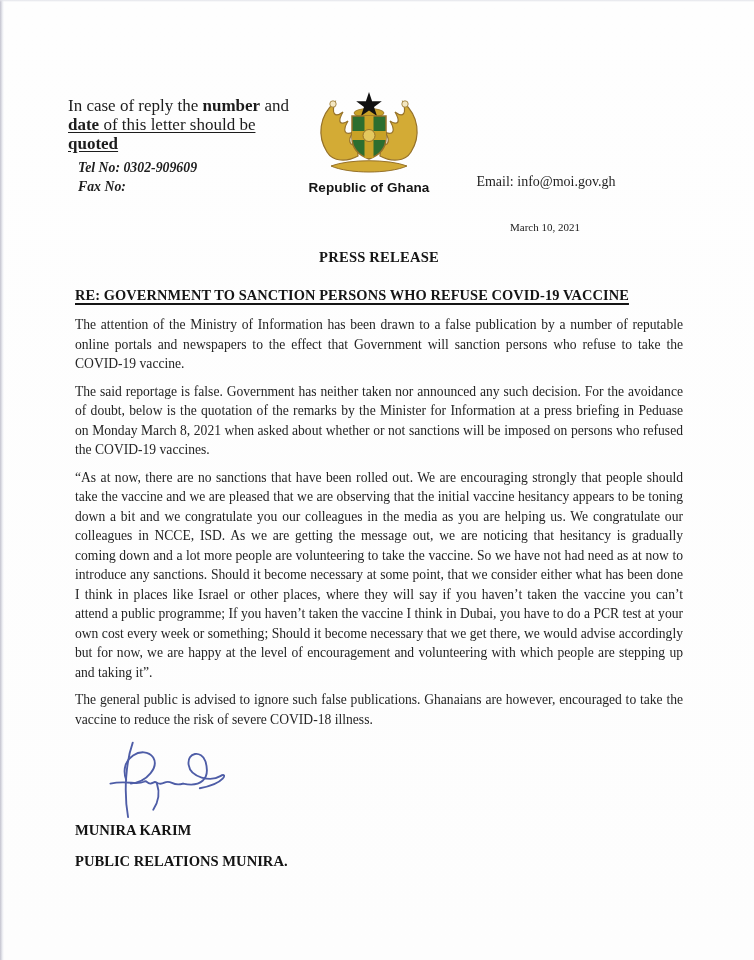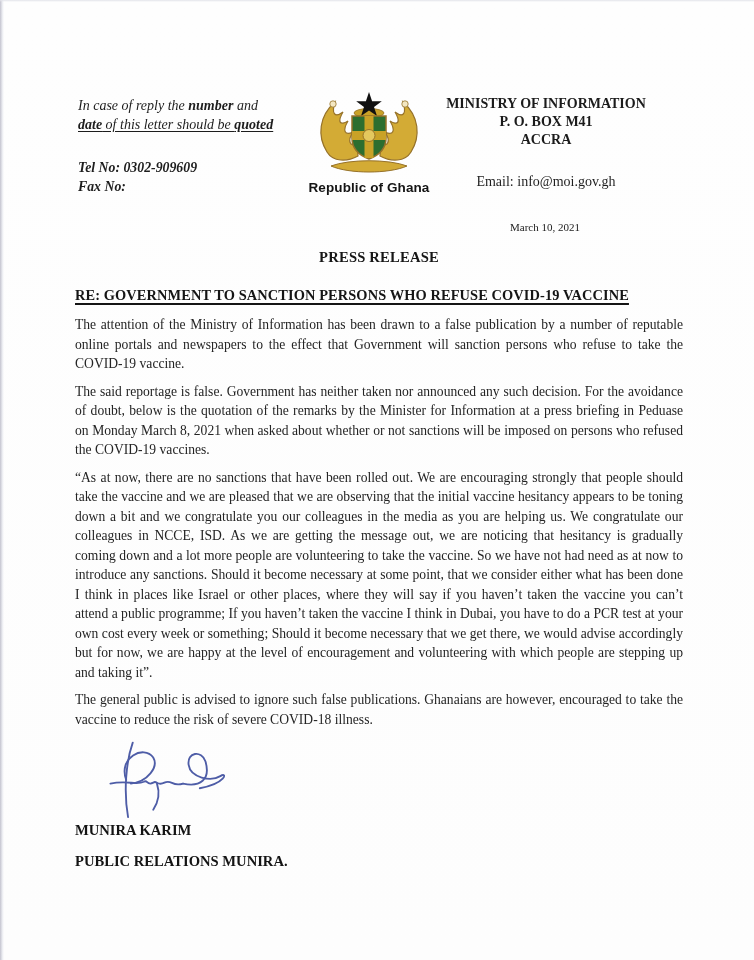--- a/index.html
+++ b/index.html
@@ -17,22 +17,22 @@
     position:absolute; left:0; top:0; width:4px; height:100%;
     background:linear-gradient(to right,#c3c3ce,#ecedf2 60%, rgba(255,255,255,0));
   }
   .scan-edge-top {
     position:absolute; left:0; top:0; width:100%; height:2px;
     background:linear-gradient(to bottom,#e3e4ea, rgba(255,255,255,0));
   }
 
   
   .notice {
-    position:absolute; left:78px; top:96px; width:225px;
-    font-style:italic; font-size:14px; line-height:19px; color:#1d1d1d;
+    position:absolute; left:68px; top:96px; width:225px;
+    font-size:17px; line-height:19px; color:#1d1d1d;
   }
   .notice .b { font-weight:700; }
   .notice .u { text-decoration:underline; text-underline-offset:2px; }
 
   .contact-left {
     position:absolute; left:78px; top:158px; width:230px;
     font-size:13.8px; line-height:19px; color:#1d1d1d;
   }
   .contact-left .tel-fax { font-style:italic; font-weight:700; }
   .contact-left .refs { margin-top:28px; font-weight:700; }
@@ -117,25 +117,20 @@
 
       <rect x="51.5" y="28" width="9" height="42" fill="#c9a227"></rect>
       <rect x="39" y="43" width="34" height="9" fill="#c9a227"></rect>
       <circle cx="56" cy="47.5" r="6" fill="#e4c85e" stroke="#96722a" stroke-width="1"></circle>
 
       <path d="M18,78 C36,71 76,71 94,78 C76,86 36,86 18,78 Z" fill="#d3ab35" stroke="#96722a" stroke-width="1"></path>
     </svg>
     <div class="emblem-caption">Republic of Ghana</div>
   </div>
 
-  <div class="ministry-block">
-    <div>MINISTRY OF INFORMATION</div>
-    <div>P. O. BOX M41</div>
-    <div>ACCRA</div>
-  </div>
   <div class="email-line">Email: info@moi.gov.gh</div>
   <div class="date-line">March 10, 2021</div>
 
   <div class="content">
     <div class="doc-title">PRESS RELEASE</div>
     <div class="doc-subject">RE: GOVERNMENT TO SANCTION PERSONS WHO REFUSE COVID-19 VACCINE</div>
 
     <p>The attention of the Ministry of Information has been drawn to a false publication by a number of reputable online portals and newspapers to the effect that Government will sanction persons who refuse to take the COVID-19 vaccine.</p>
     <p>The said reportage is false. Government has neither taken nor announced any such decision. For the avoidance of doubt, below is the quotation of the remarks by the Minister for Information at a press briefing in Peduase on Monday March 8, 2021 when asked about whether or not sanctions will be imposed on persons who refused the COVID-19 vaccines.</p>
     <p>“As at now, there are no sanctions that have been rolled out. We are encouraging strongly that people should take the vaccine and we are pleased that we are observing that the initial vaccine hesitancy appears to be toning down a bit and we congratulate you our colleagues in the media as you are helping us. We congratulate our colleagues in NCCE, ISD. As we are getting the message out, we are noticing that hesitancy is gradually coming down and a lot more people are volunteering to take the vaccine. So we have not had need as at now to introduce any sanctions. Should it become necessary at some point, that we consider either what has been done I think in places like Israel or other places, where they will say if you haven’t taken the vaccine you can’t attend a public programme; If you haven’t taken the vaccine I think in Dubai, you have to do a PCR test at your own cost every week or something; Should it become necessary that we get there, we would advise accordingly but for now, we are happy at the level of encouragement and volunteering with which people are stepping up and taking it”.</p>

